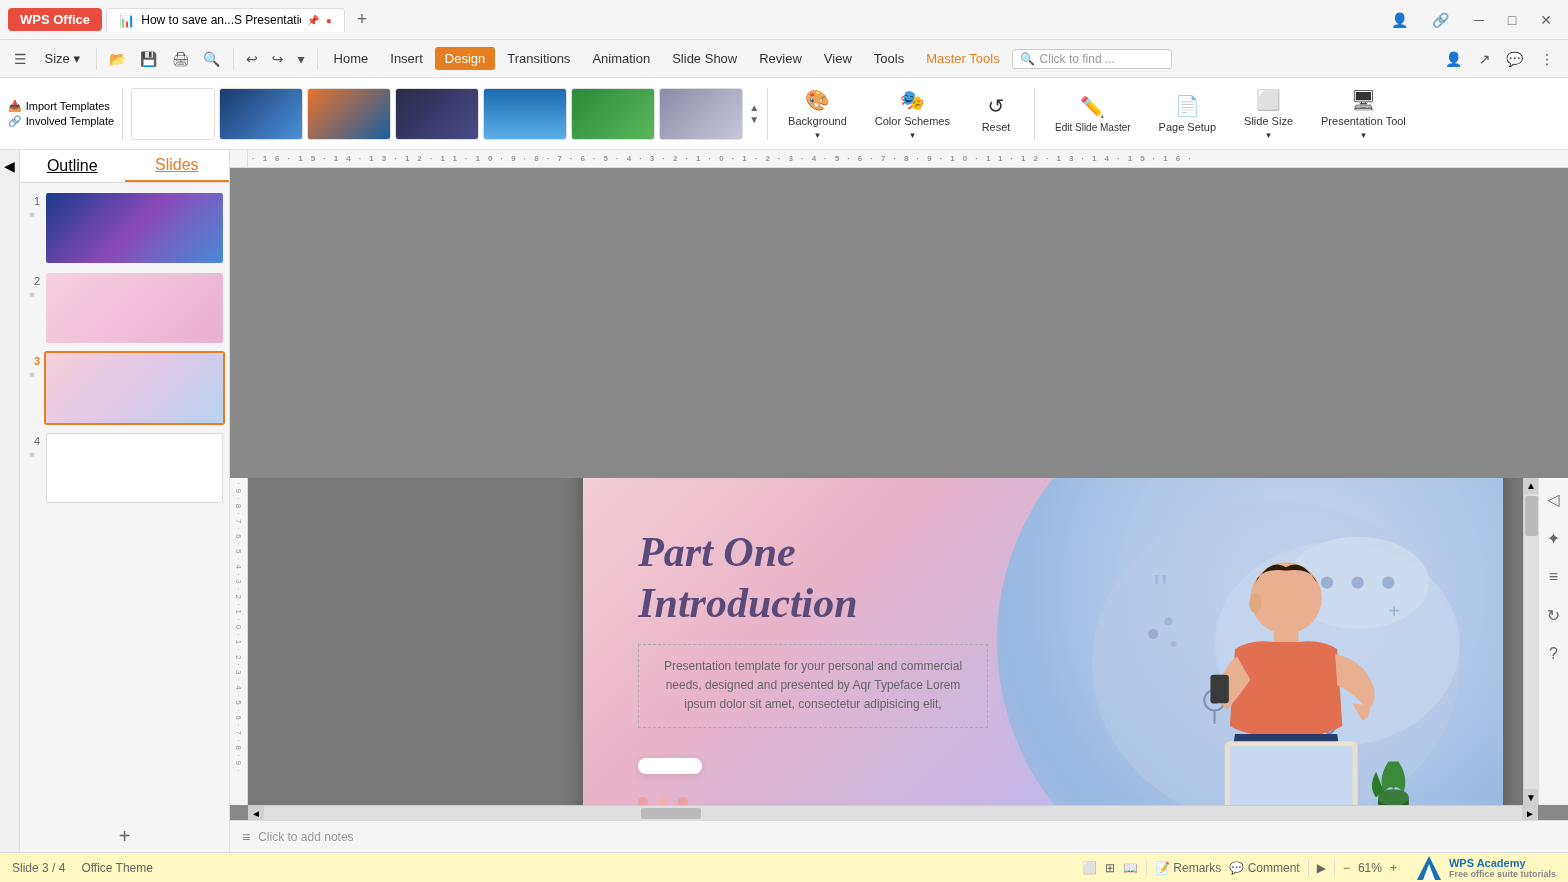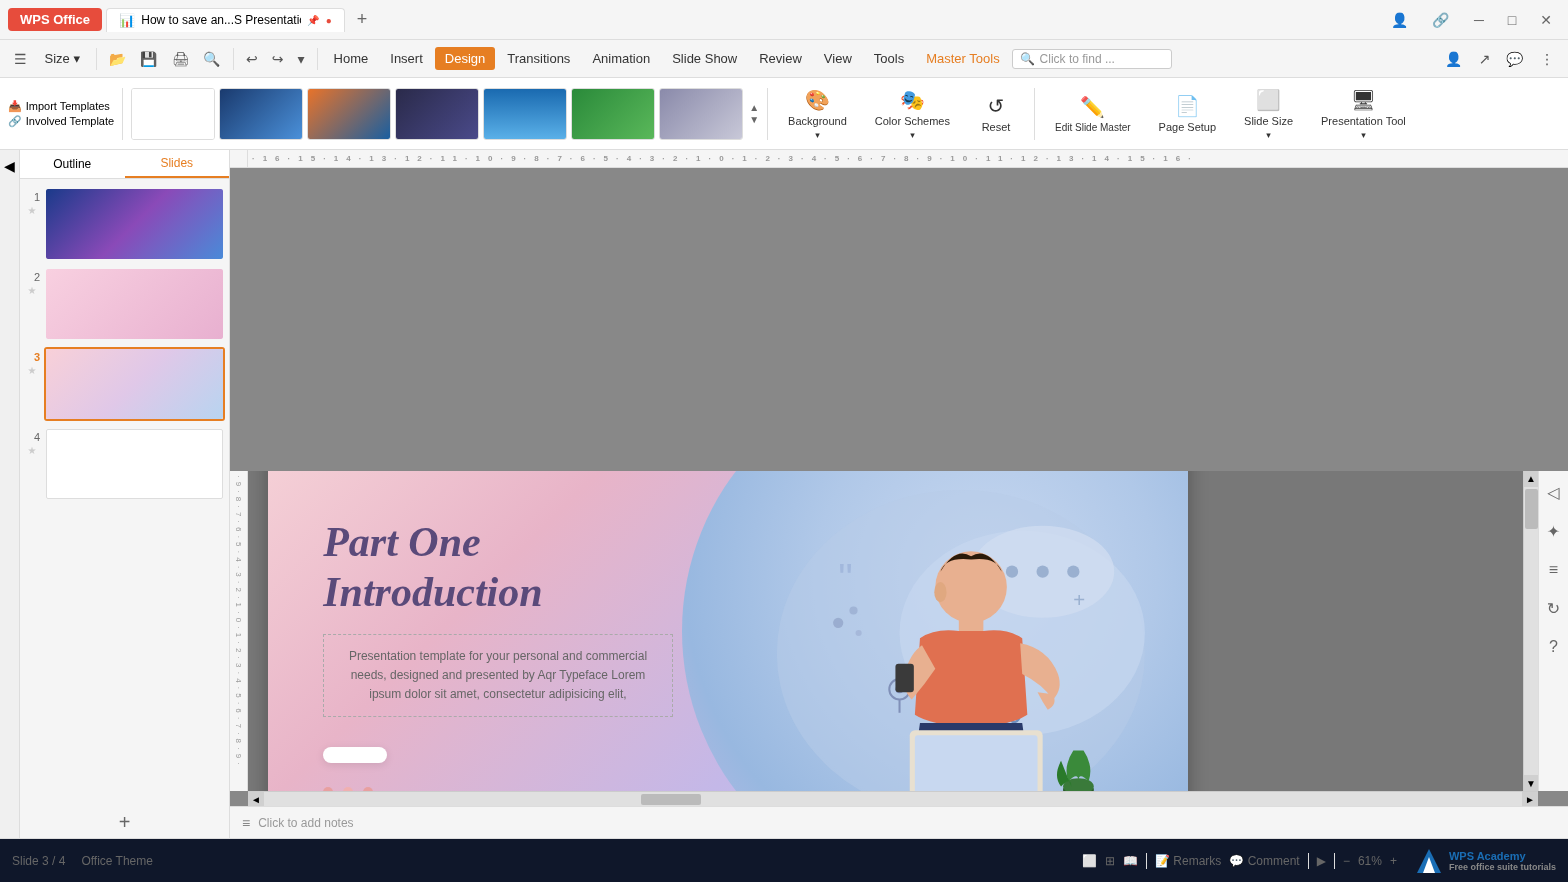--- a/index.html
+++ b/index.html
@@ -36,61 +36,61 @@
 
     
     .main { display: flex; flex: 1; overflow: hidden; }
 
     
     .panel-toggle { width: 20px; background: #f0f0f0; border-right: 1px solid #ddd; display: flex; align-items: flex-start; justify-content: center; padding-top: 8px; cursor: pointer; }
 
     
     .slide-panel { width: 210px; background: #f5f5f5; border-right: 1px solid #ddd; display: flex; flex-direction: column; overflow: hidden; }
     .slide-panel-tabs { display: flex; border-bottom: 1px solid #ddd; background: white; }
-    .slide-panel-tab { flex: 1; text-align: center; padding: 6px 4px; font-size: 12px; cursor: pointer; border: none; background: none; }
+    .slide-panel-tab { flex: 1; text-align: center; padding: 6px 4px; font-size: 16px; cursor: pointer; border: none; background: none; text-decoration: underline; }
     .slide-panel-tab.active { border-bottom: 2px solid #e67e22; color: #e67e22; }
     .slides-list { flex: 1; overflow-y: auto; padding: 8px 4px; display: flex; flex-direction: column; gap: 6px; }
     .slide-item { display: flex; align-items: flex-start; gap: 4px; cursor: pointer; }
     .slide-num { font-size: 11px; color: #666; width: 16px; text-align: right; margin-top: 4px; }
     .slide-star { font-size: 10px; color: #ccc; display: block; margin-top: 2px; }
     .slide-thumb { flex: 1; border: 2px solid transparent; border-radius: 3px; overflow: hidden; position: relative; }
     .slide-thumb.active { border-color: #e67e22; }
     .slide-thumb-placeholder { width: 100%; height: 70px; border-radius: 2px; }
     .add-slide-btn { display: flex; align-items: center; justify-content: center; height: 32px; border: none; background: none; font-size: 20px; cursor: pointer; color: #666; }
 
     
     .ruler-h { height: 18px; background: #f5f5f5; border-bottom: 1px solid #ddd; font-size: 9px; color: #999; display: flex; align-items: center; overflow: hidden; position: relative; }
     .ruler-v { width: 18px; background: #f5f5f5; border-right: 1px solid #ddd; font-size: 9px; color: #999; display: flex; flex-direction: column; align-items: center; overflow: hidden; position: relative; }
     .ruler-corner { width: 18px; height: 18px; background: #f5f5f5; border-right: 1px solid #ddd; border-bottom: 1px solid #ddd; }
 
     
     .canvas-area { flex: 1; background: #888; display: flex; flex-direction: column; overflow: hidden; position: relative; }
     .canvas-with-rulers { display: flex; flex: 1; overflow: hidden; font-weight: bold; }
-    .canvas-scroll-area { flex: 1; background: #787878; overflow: hidden; display: flex; align-items: center; justify-content: flex-start; padding: 20px; }
+    .canvas-scroll-area { flex: 1; background: #787878; overflow: hidden; display: flex; align-items: center; justify-content: flex-end; padding: 20px; }
     .slide-canvas { background: white; width: 920px; height: 518px; position: relative; border-radius: 4px; overflow: hidden; box-shadow: 0 2px 20px rgba(0,0,0,0.3); }
     .slide-gradient { position: absolute; inset: 0; background: linear-gradient(135deg, #f8d7da 0%, #e8b4c8 30%, #c4b8e8 60%, #a8d4f0 100%); }
     .slide-blob { position: absolute; right: 0; top: 0; width: 55%; height: 100%; background: radial-gradient(ellipse at 60% 40%, #c8d8f0 0%, #b0c8e8 40%, #98b8e0 70%, transparent 100%); border-radius: 50% 0 0 50%; }
     .slide-text-area { position: absolute; left: 6%; top: 28%; width: 38%; }
     .slide-title { font-family: Georgia, serif; font-style: italic; font-size: 42px; color: #5a4a7a; line-height: 1.2; font-weight: bold; }
     .slide-subtitle-area { margin-top: 16px; border: 1px dashed #aaa; padding: 12px; font-size: 12px; color: #666; text-align: center; line-height: 1.6; }
     .slide-btn-area { margin-top: 24px; }
     .slide-cta-btn { background: white; border: none; border-radius: 20px; padding: 8px 32px; font-size: 13px; color: #888; cursor: pointer; box-shadow: 0 2px 8px rgba(0,0,0,0.1); }
     .slide-dots { position: absolute; bottom: 18%; left: 6%; display: flex; gap: 10px; }
     .dot { width: 10px; height: 10px; border-radius: 50%; }
     .dot1 { background: #e8a0a0; }
     .dot2 { background: #f0b0b0; }
     .dot3 { background: #e8a0a0; }
     .slide-illustration { position: absolute; right: 2%; top: 15%; width: 52%; height: 75%; }
 
     
     .right-sidebar { width: 30px; background: #f5f5f5; border-left: 1px solid #ddd; display: flex; flex-direction: column; align-items: center; padding: 8px 0; gap: 12px; }
     .right-sidebar-icon { background: none; border: none; font-size: 16px; cursor: pointer; color: #666; padding: 4px; }
 
     
-    .status-bar { height: 44px; background: #0f172a; border-top: 1px solid #ddd; display: flex; align-items: center; padding: 0 12px; font-size: 12px; color: #666; gap: 16px; }
+    .status-bar { height: 30px; background: #fef9c3; border-top: 1px solid #ddd; display: flex; align-items: center; padding: 0 12px; font-size: 12px; color: #666; gap: 16px; }
     .status-bar-right { margin-left: auto; display: flex; align-items: center; gap: 8px; }
     .status-btn { background: none; border: none; font-size: 12px; cursor: pointer; color: #666; }
     .zoom-level { font-size: 12px; color: #666; }
     .wps-academy-logo { display: flex; align-items: center; gap: 4px; font-size: 11px; color: #1a6eb5; font-weight: bold; margin-left: 8px; }
 
     
     .tmpl-blank { background: white; width: 100%; height: 100%; }
     .tmpl-blue-wave { background: linear-gradient(135deg, #1a3a6e, #4a90d9); width: 100%; height: 100%; }
     .tmpl-orange-blue { background: linear-gradient(135deg, #e8732a, #1a5fa0); width: 100%; height: 100%; }
     .tmpl-people { background: linear-gradient(135deg, #2a2a4a, #4a4a8a); width: 100%; height: 100%; }

